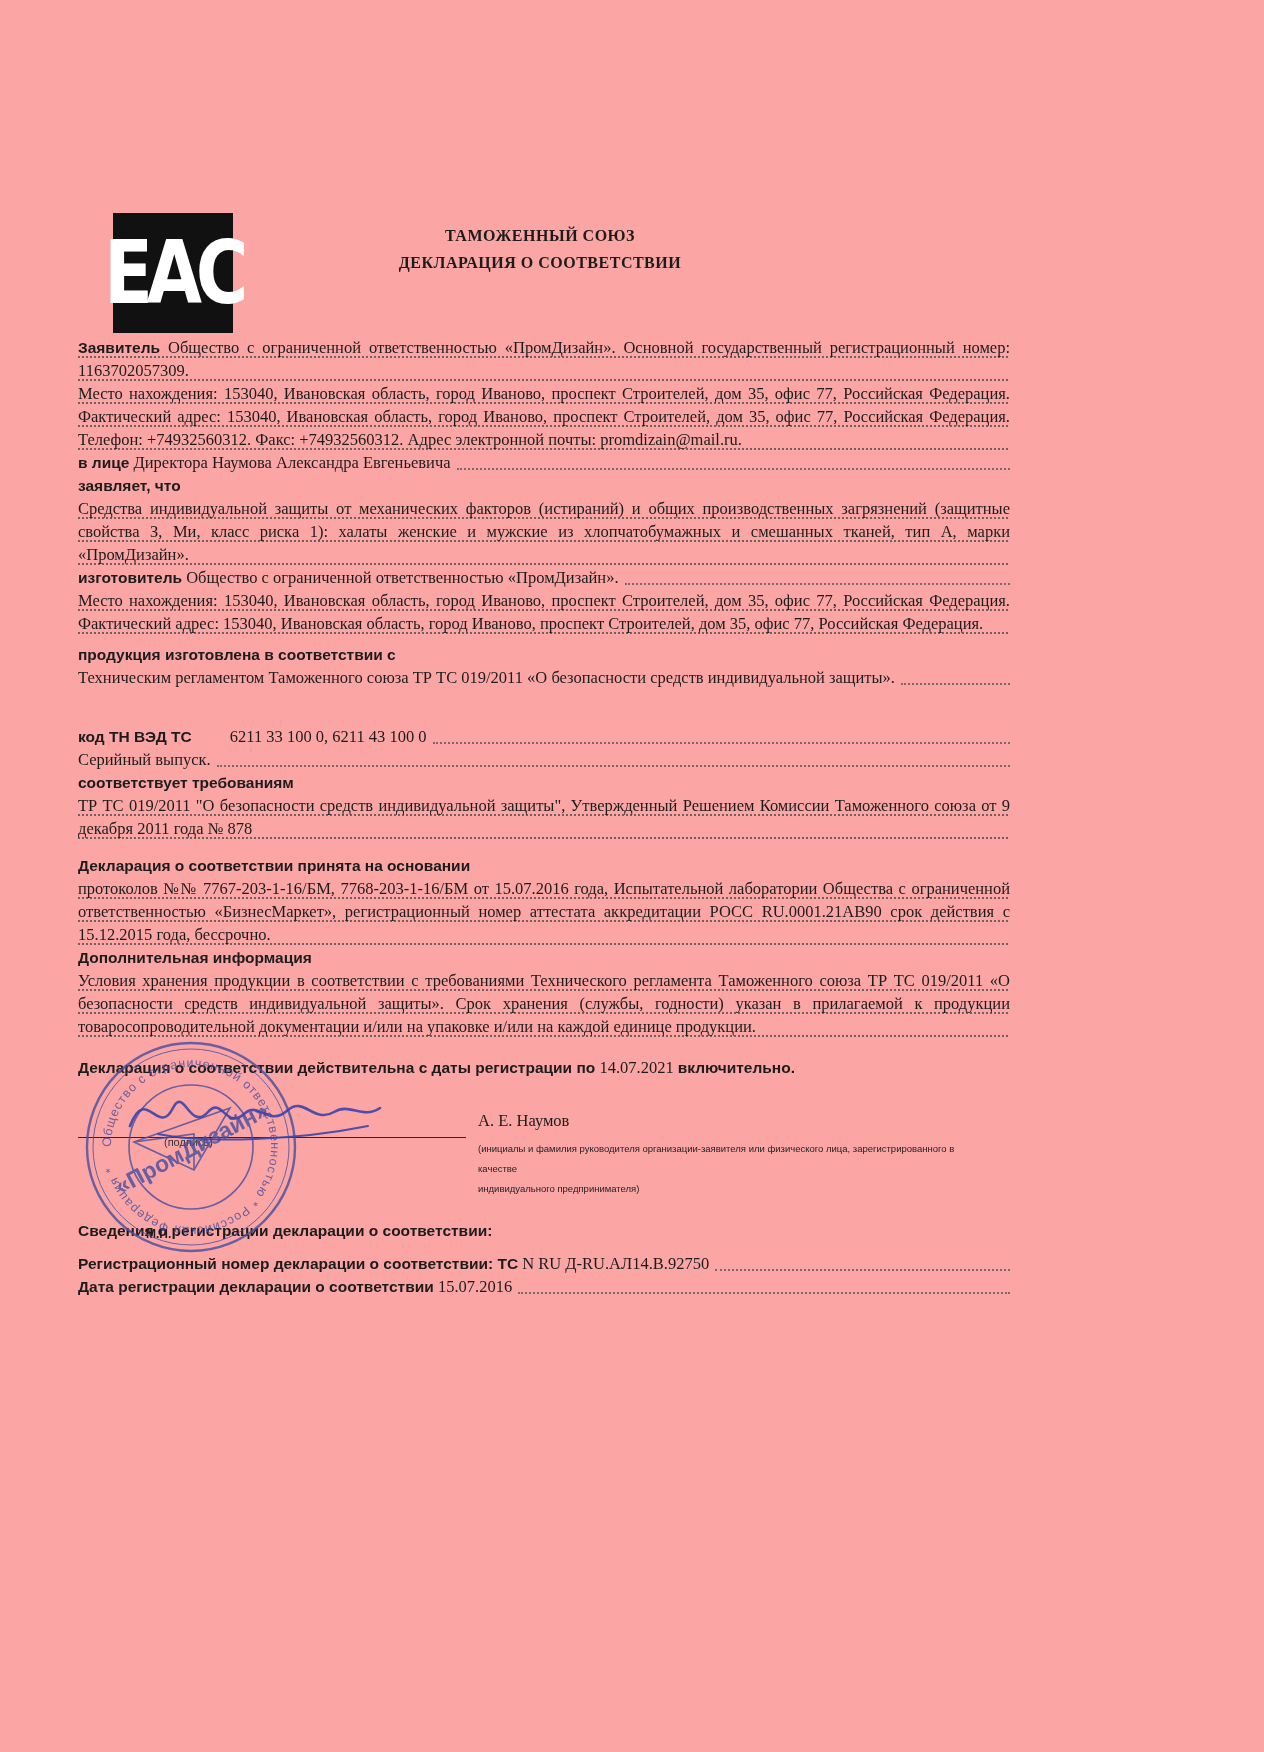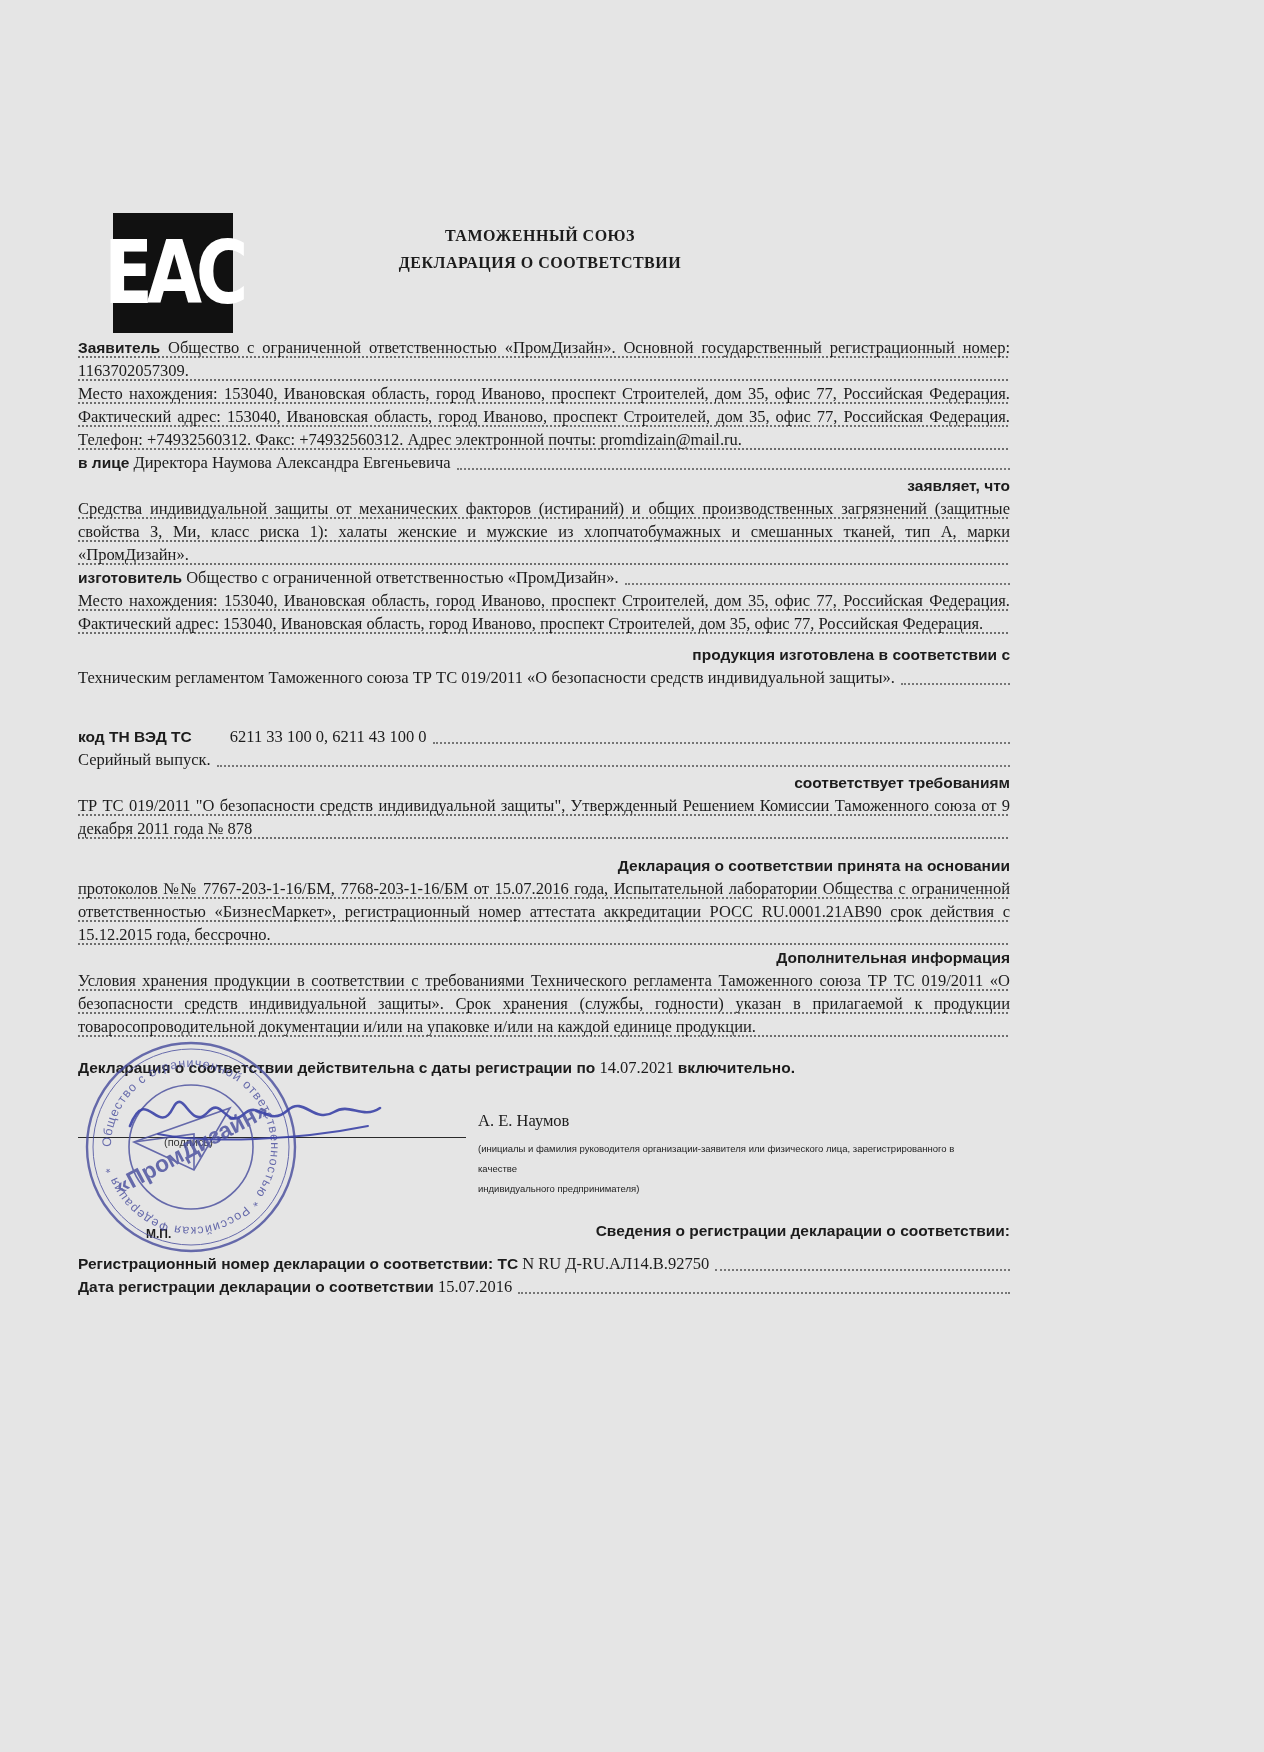--- a/index.html
+++ b/index.html
@@ -1,20 +1,20 @@
 <!DOCTYPE html>
 <html><head>
 <meta charset="utf-8">
 <style>
   html,body { margin:0; padding:0; background:#9a9a9a; }
   .page {
     position:relative;
     width:1264px; height:1752px;
     margin:0 auto;
-    background:#e5e5e5;
+    background:#fca5a5;
     font-family:"Liberation Serif", serif;
     color:#1c1c1c;
     overflow:hidden;
   }
   
   .eac-logo {
     position:absolute; left:113px; top:213px;
     width:120px; height:120px;
     background:#111;
     display:flex; align-items:center; justify-content:center;
@@ -30,21 +30,21 @@
     text-align:center;
     font-weight:bold; font-size:16px; line-height:27px;
     letter-spacing:.5px;
   }
   
   .content {
     position:absolute; left:78px; top:336px; width:932px;
     font-size:16.5px; line-height:23px;
   }
   p { margin:0; }
-  .slab { font-family:"Liberation Sans", sans-serif; font-weight:bold; font-size:15.5px;text-align:right; }
+  .slab { font-family:"Liberation Sans", sans-serif; font-weight:bold; font-size:15.5px; }
   .jst { text-align:justify; }
   .ruled {
     background-image:radial-gradient(circle at 1px 21px, rgba(70,70,70,.75) .8px, transparent 1.5px);
     background-size:4px 23px;
   }
   .lead { display:flex; align-items:baseline; }
   .lead .fill {
     flex:1; align-self:flex-end;
     border-bottom:2px dotted rgba(90,90,90,.8);
     margin:0 0 4px 6px; height:0;

